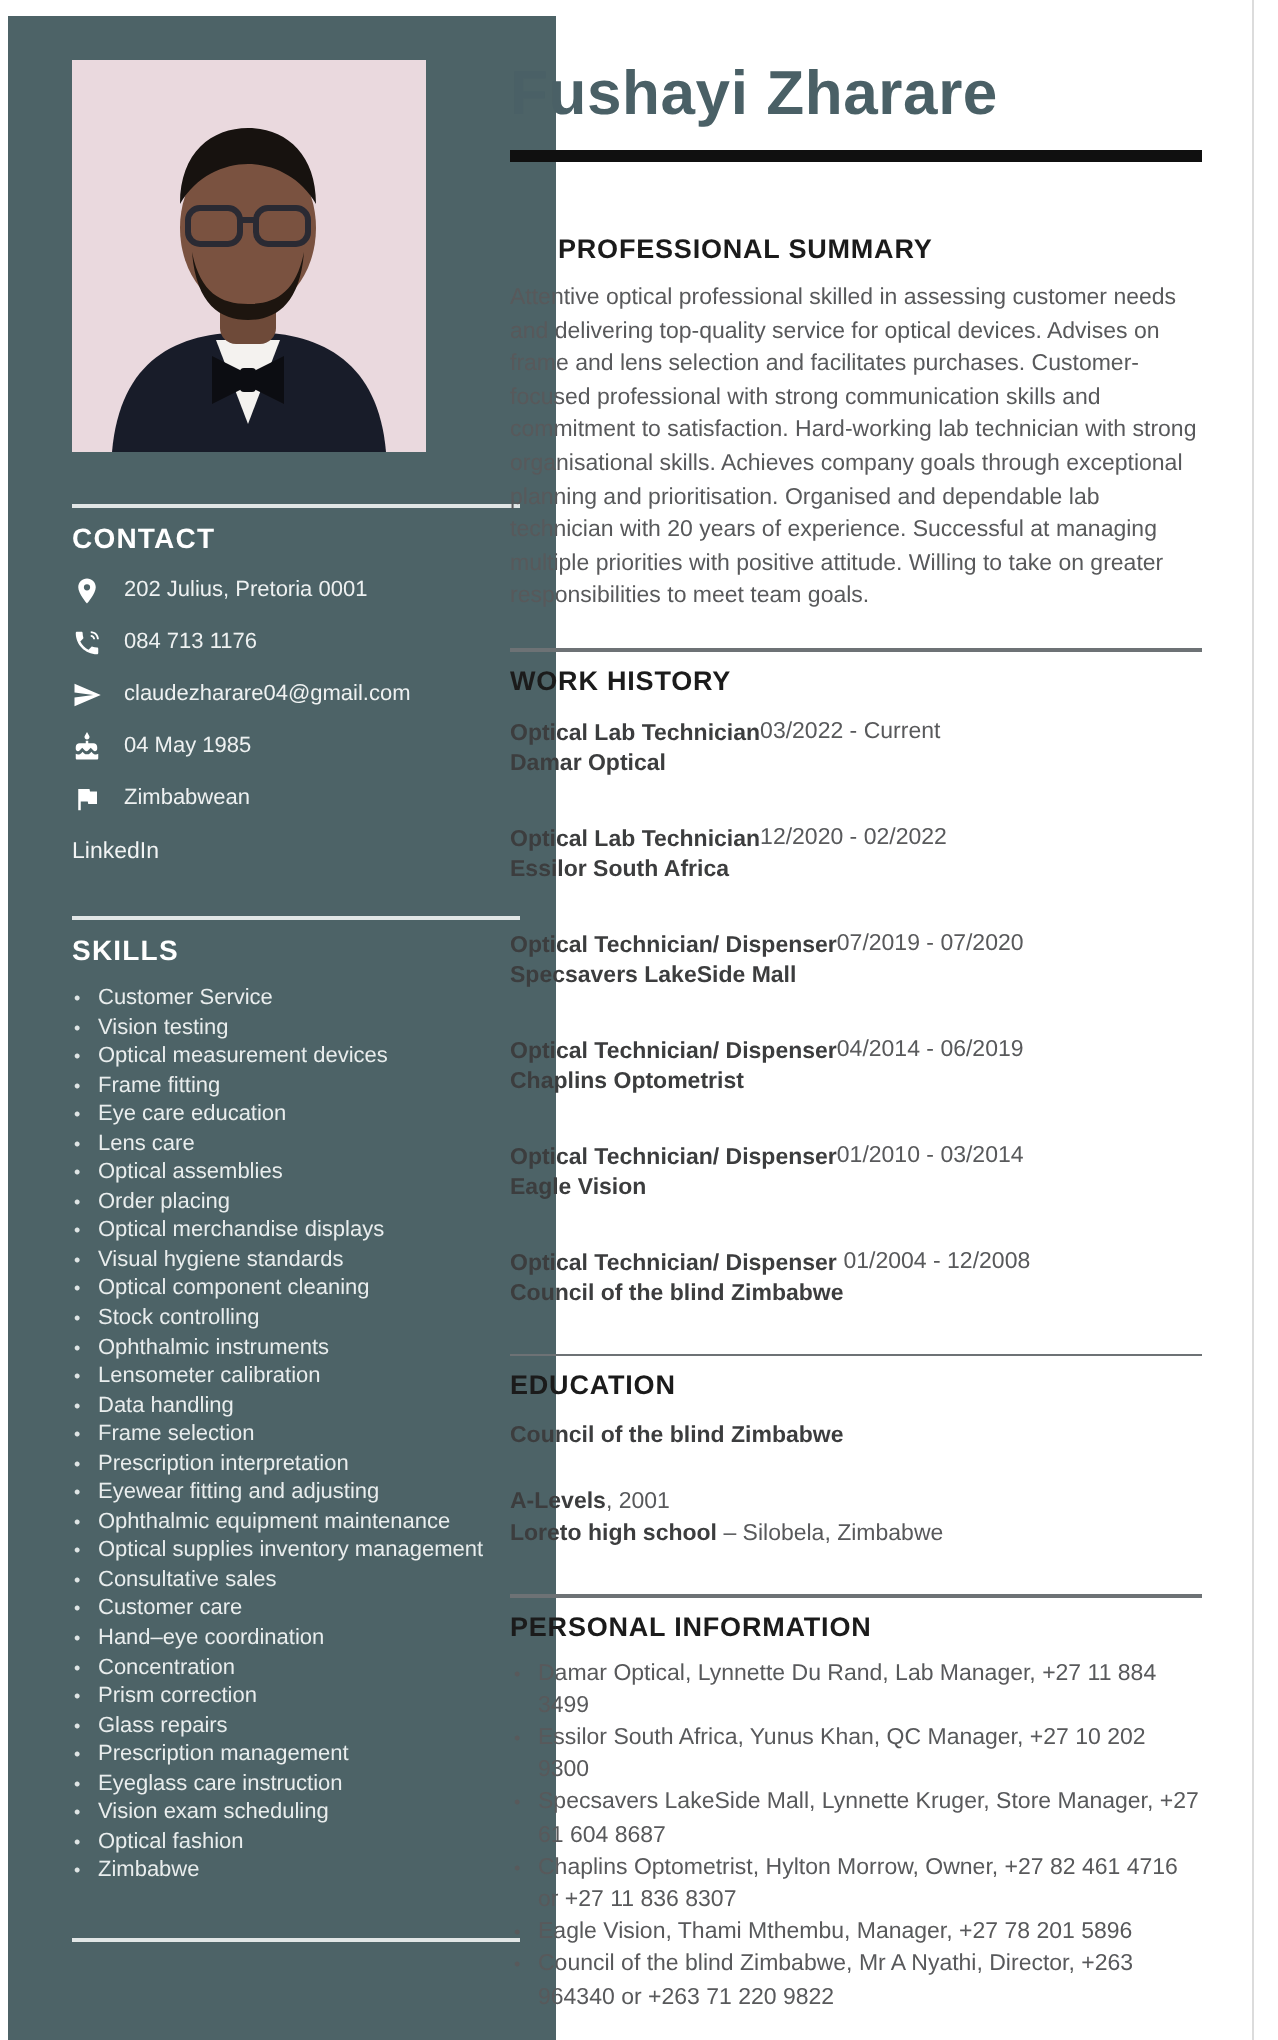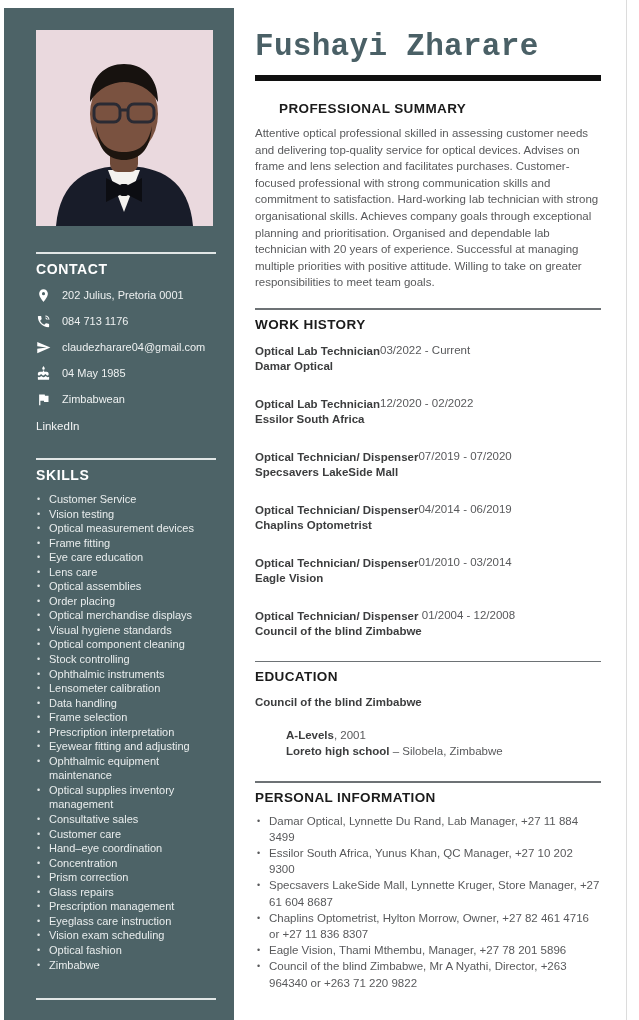--- a/index.html
+++ b/index.html
@@ -9,21 +9,21 @@
     font-family: "Liberation Sans", "DejaVu Sans", sans-serif;
     position: relative; overflow: hidden;
     color: #58595b;
   }
   .page { position: absolute; inset: 0; background: #ffffff; }
   .page-right-border { position: absolute; top: 0; left: 626px; width: 1px; height: 1020px; background: #dcdcdc; }
 
   
   .sidebar {
     position: absolute; left: 4px; top: 8px;
-    width: 230px; height: 1012px;
+    width: 274px; height: 1012px;
     background: #4d6367; color: #eef1f1;
     padding: 22px 18px 0 32px;
     overflow: hidden;
   }
   .photo-wrap { width: 177px; height: 196px; overflow: hidden; }
   .photo-wrap svg { display: block; }
 
   .side-rule { height: 2px; background: #f2f4f4; opacity: .9; margin-top: 26px; }
   .side-heading {
     font-size: 14px; font-weight: bold; color: #ffffff;
@@ -46,45 +46,45 @@
     content: "•"; position: absolute; left: 1px; top: 0;
     font-size: 9px; color: #dfe5e5;
   }
 
   
   .main { position: absolute; left: 255px; top: 0; width: 346px; }
   .name {
     margin-top: 30px;
     font-size: 31px; font-weight: bold; color: #4a6066;
     letter-spacing: .3px; line-height: 1.1;
-    font-family: Liberation Mono, monospace;
+    font-family: Liberation Sans, sans-serif;
   }
   .name-rule { height: 6px; background: #101010; margin-top: 11px; }
 
   .section-rule { height: 1.5px; background: #6d7275; }
   .section-heading {
     font-size: 13.5px; font-weight: bold; color: #1b1b1b;
     letter-spacing: .4px; margin-top: 7px;
   }
-  .summary-heading { margin-top: 20px; padding-left: 24px; }
+  .summary-heading { margin-top: 36px; padding-left: 24px; }
   .summary-text { margin-top: 9px; font-size: 11.5px; line-height: 16.6px; color: #58595b; }
 
   .work-rule { margin-top: 17px; }
   .job { display: flex; justify-content: flex-start; margin-top: 12px; }
   .job + .job { margin-top: 23px; }
   .job-left { max-width: 230px; }
   .job-title { font-size: 11.5px; font-weight: bold; color: #3c3d3e; line-height: 15px; }
   .job-company { font-size: 11.5px; font-weight: bold; color: #3c3d3e; line-height: 15px; }
   .job-dates { font-size: 11.5px; color: #58595b; white-space: nowrap; }
 
   .edu-rule { margin-top: 22px; }
   .edu-school-1 { margin-top: 12px; font-size: 11.5px; font-weight: bold; color: #3c3d3e; }
   .edu-line-1 { margin-top: 20px; font-size: 11.5px; color: #58595b; line-height: 15.5px; }
   .edu-line-2 { font-size: 11.5px; color: #58595b; line-height: 15.5px; }
-  .edu-bold { font-weight: bold; color: #3c3d3e; margin-left: 31px; }
+  .edu-bold { font-weight: bold; color: #3c3d3e; }
 
   .refs-rule { margin-top: 22px; }
   .bullet-list { margin-top: 8px; list-style: none; }
   .bullet-list li {
     font-size: 11.5px; line-height: 16.2px; color: #58595b;
     padding-left: 14px; position: relative;
   }
   .bullet-list li::before {
     content: "•"; position: absolute; left: 2px; top: 0;
     font-size: 9px; color: #58595b;

